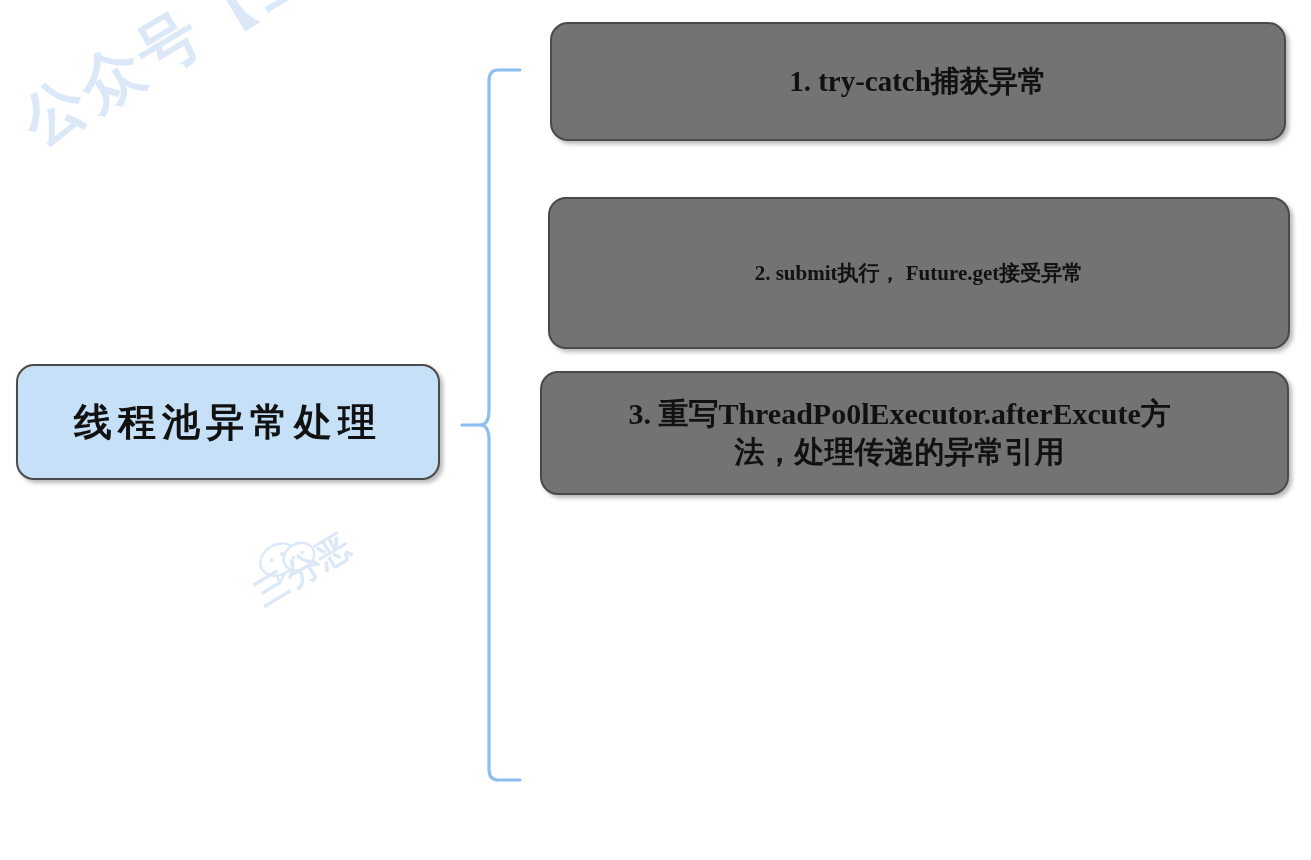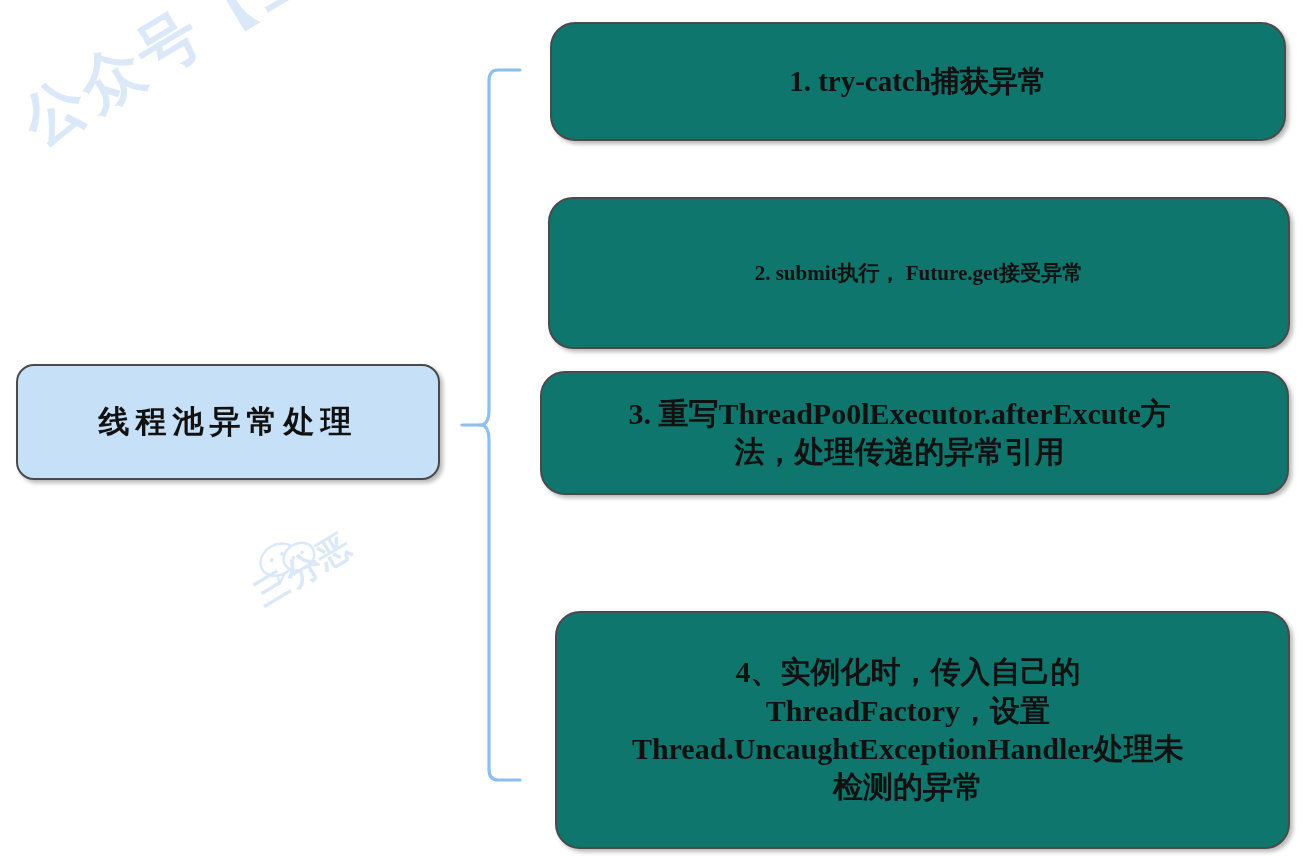--- a/index.html
+++ b/index.html
@@ -92,27 +92,26 @@
     line-height: 1.28;
     white-space: pre-line;
   }
 
   #node-root {
     left: 16px;
     top: 364px;
     width: 424px;
     height: 116px;
     background: #c6e0f7;
-    font-size: 31px;
+    font-size: 38px;
     letter-spacing: 6px;
   }
 
   .node-branch {
-    background: #0f766e;
-    border-radius: 25px;
+    background: #737373;
   }
 
   #node-branch-1 {
     left: 550px;
     top: 22px;
     width: 736px;
     height: 119px;
     font-size: 29px;
   }
   #node-branch-2 {
@@ -185,20 +184,14 @@
 
   <div class="node node-branch" id="node-branch-2">
     <span class="node-label">2. submit执行， Future.get接受异常</span>
   </div>
 
   <div class="node node-branch" id="node-branch-3">
     <span class="node-label">3. 重写ThreadPo0lExecutor.afterExcute方
 法，处理传递的异常引用</span>
   </div>
 
-  <div class="node node-branch" id="node-branch-4">
-    <span class="node-label">4、实例化时，传入自己的
-ThreadFactory，设置
-Thread.UncaughtExceptionHandler处理未
-检测的异常</span>
-  </div>
 
 </div>
 
 </body></html>

